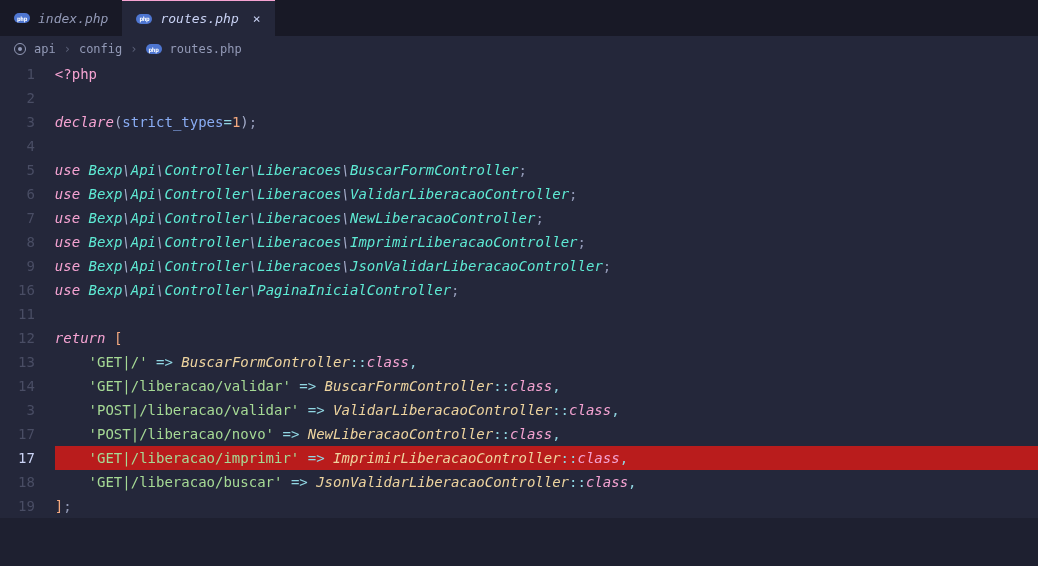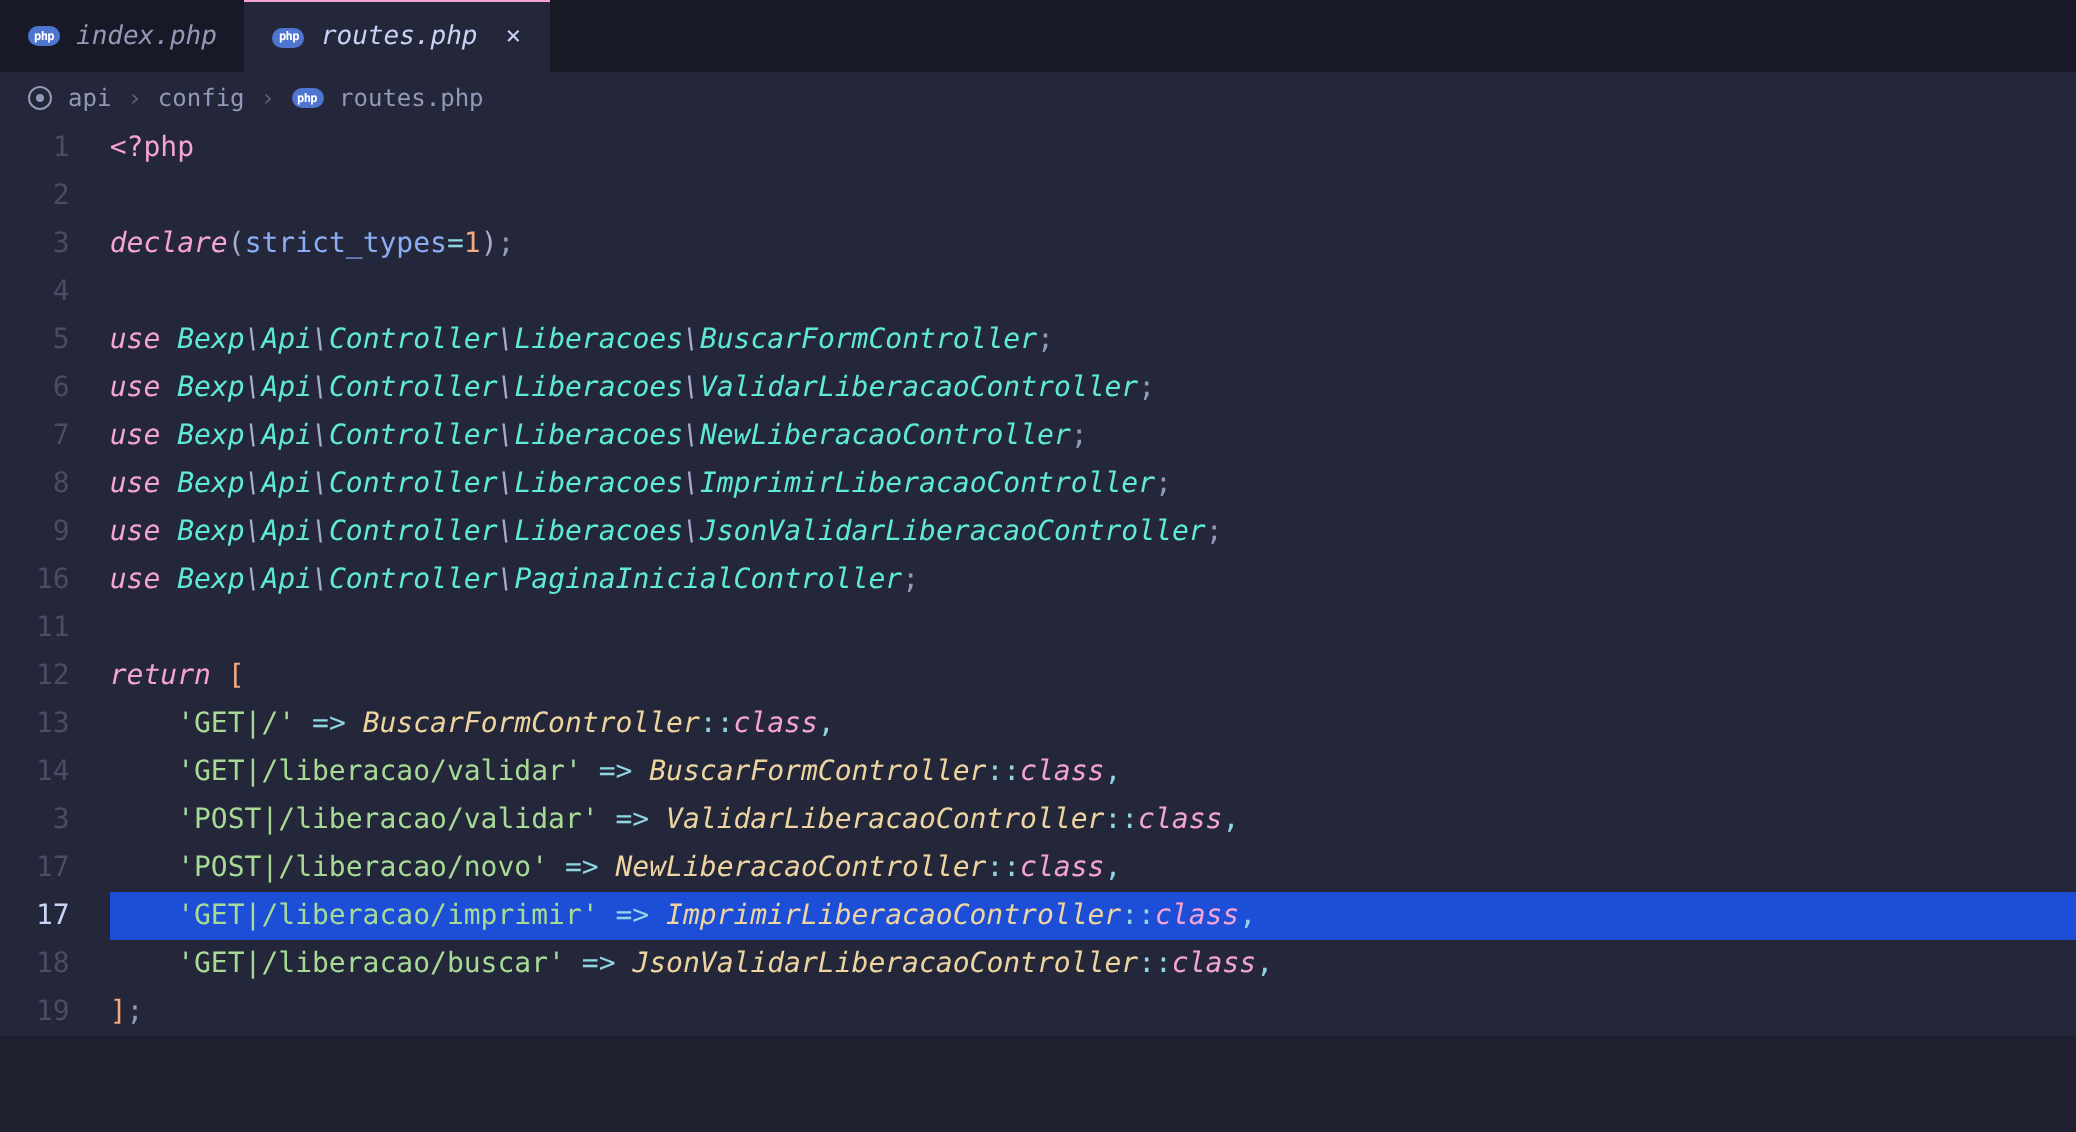--- a/index.html
+++ b/index.html
@@ -104,21 +104,21 @@
       color: #494d64;
       padding: 0 20px 0 18px;
       user-select: none;
     }
     .gutter .ln.current { color: #cad3f5; }
     .code {
       flex: 1;
       white-space: pre;
     }
     .code-line { height: 24px; }
-    .code-line.highlighted { background: #1d4ed8; width: 100%; }
+    .code-line.highlighted { background: #b91c1c; width: 100%; }
     .k-proc   { color: #f5a3d2; } 
     .k-decl   { color: #f5a3d2; font-style: italic; } 
     .k-fnname { color: #8aadf4; text-align: center; }
     .op       { color: #91d7e3; }
     .num      { color: #f5a97f; }
     .ns-seg   { color: #5eead4; font-style: italic; }
     .ns-sep   { color: #a5adcb; font-style: italic; }
     .paren    { color: #a5adcb; }
     .bracket1 { color: #f5a97f; }
     .str      { color: #a6da95; }

